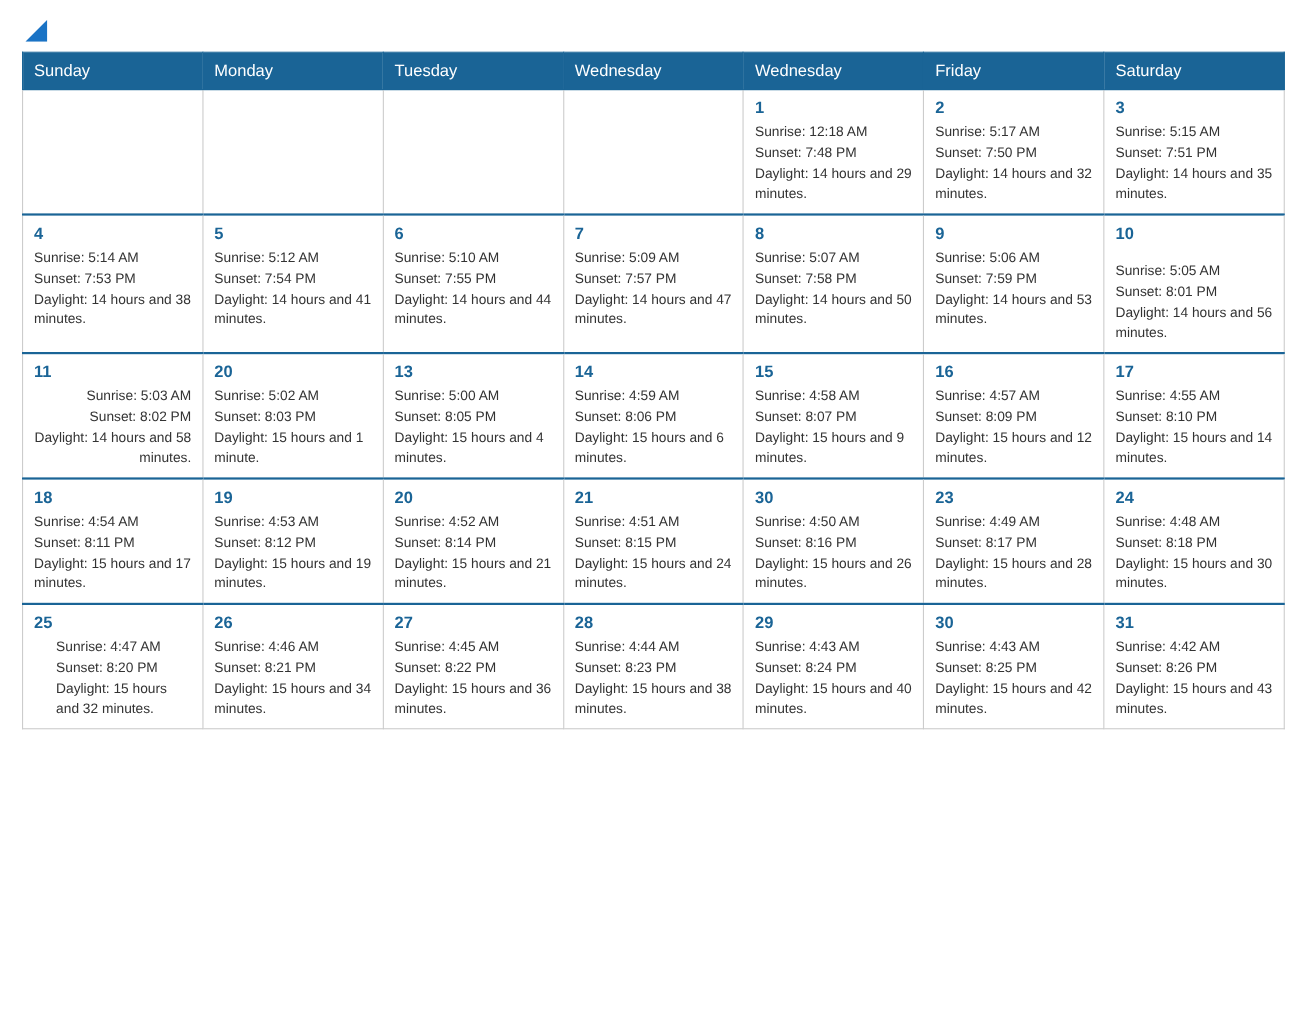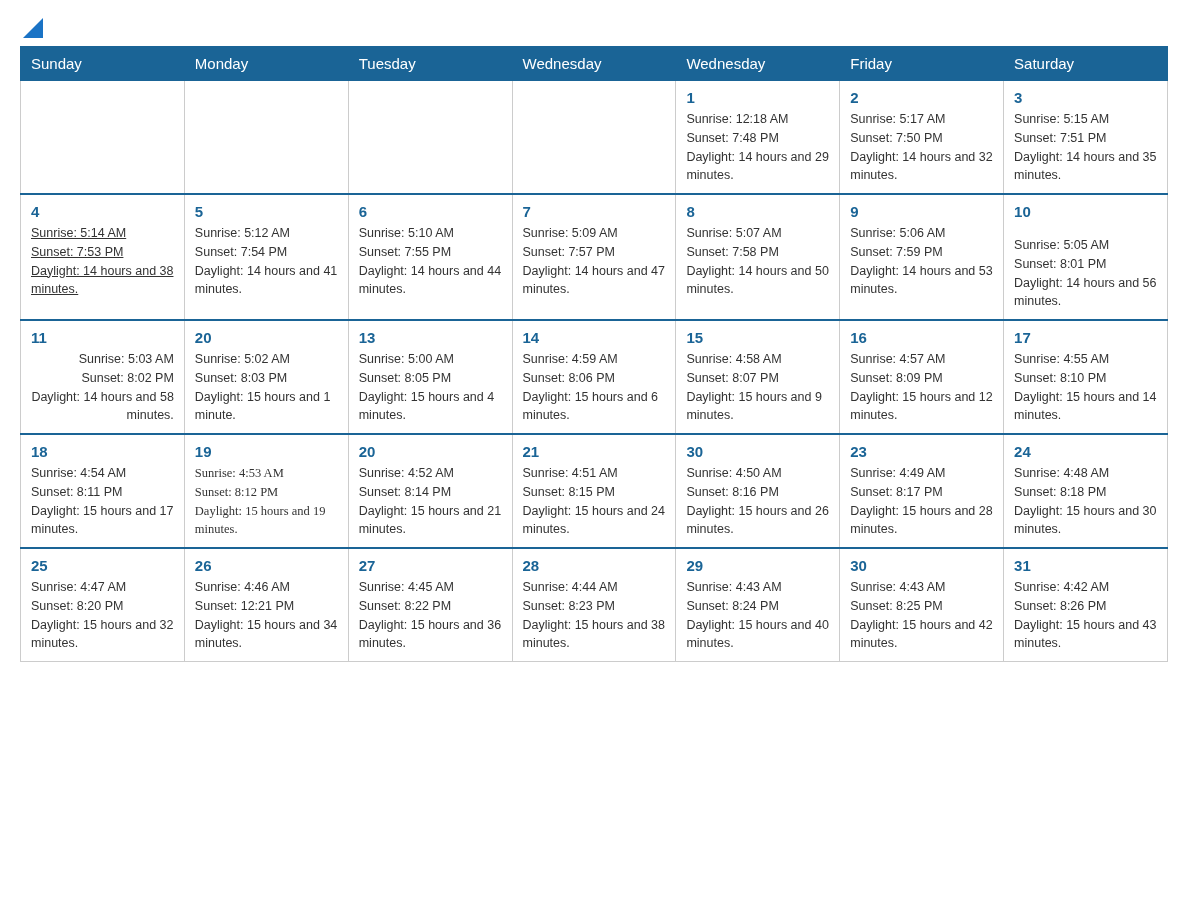--- a/index.html
+++ b/index.html
@@ -144,21 +144,21 @@
         <td>
           <span class="day-number">3</span>
           <div class="day-info" style="white-space: pre-line;">Sunrise: 5:15 AM
 Sunset: 7:51 PM
 Daylight: 14 hours and 35 minutes.</div>
         </td>
       </tr>
       <tr class="row-separator">
         <td>
           <span class="day-number">4</span>
-          <div class="day-info" style="white-space: pre-line; text-decoration: underline;">Sunrise: 5:14 AM
+          <div class="day-info" style="white-space: pre-line;">Sunrise: 5:14 AM
 Sunset: 7:53 PM
 Daylight: 14 hours and 38 minutes.</div>
         </td>
         <td>
           <span class="day-number">5</span>
           <div class="day-info" style="white-space: pre-line;">Sunrise: 5:12 AM
 Sunset: 7:54 PM
 Daylight: 14 hours and 41 minutes.</div>
         </td>
         <td>
@@ -238,21 +238,21 @@
       </tr>
       <tr class="row-separator">
         <td>
           <span class="day-number">18</span>
           <div class="day-info" style="white-space: pre-line;">Sunrise: 4:54 AM
 Sunset: 8:11 PM
 Daylight: 15 hours and 17 minutes.</div>
         </td>
         <td>
           <span class="day-number">19</span>
-          <div class="day-info" style="white-space: pre-line; font-family: Liberation Serif, serif;">Sunrise: 4:53 AM
+          <div class="day-info" style="white-space: pre-line;">Sunrise: 4:53 AM
 Sunset: 8:12 PM
 Daylight: 15 hours and 19 minutes.</div>
         </td>
         <td>
           <span class="day-number">20</span>
           <div class="day-info" style="white-space: pre-line;">Sunrise: 4:52 AM
 Sunset: 8:14 PM
 Daylight: 15 hours and 21 minutes.</div>
         </td>
         <td>
@@ -276,28 +276,28 @@
         <td>
           <span class="day-number">24</span>
           <div class="day-info" style="white-space: pre-line;">Sunrise: 4:48 AM
 Sunset: 8:18 PM
 Daylight: 15 hours and 30 minutes.</div>
         </td>
       </tr>
       <tr class="row-separator">
         <td>
           <span class="day-number">25</span>
-          <div class="day-info" style="white-space: pre-line;">Sunrise: 4:47 AM
+          <div class="day-info" style="white-space: pre-line; margin-left: 20px;">Sunrise: 4:47 AM
 Sunset: 8:20 PM
 Daylight: 15 hours and 32 minutes.</div>
         </td>
         <td>
           <span class="day-number">26</span>
           <div class="day-info" style="white-space: pre-line;">Sunrise: 4:46 AM
-Sunset: 12:21 PM
+Sunset: 8:21 PM
 Daylight: 15 hours and 34 minutes.</div>
         </td>
         <td>
           <span class="day-number">27</span>
           <div class="day-info" style="white-space: pre-line;">Sunrise: 4:45 AM
 Sunset: 8:22 PM
 Daylight: 15 hours and 36 minutes.</div>
         </td>
         <td>
           <span class="day-number">28</span>

